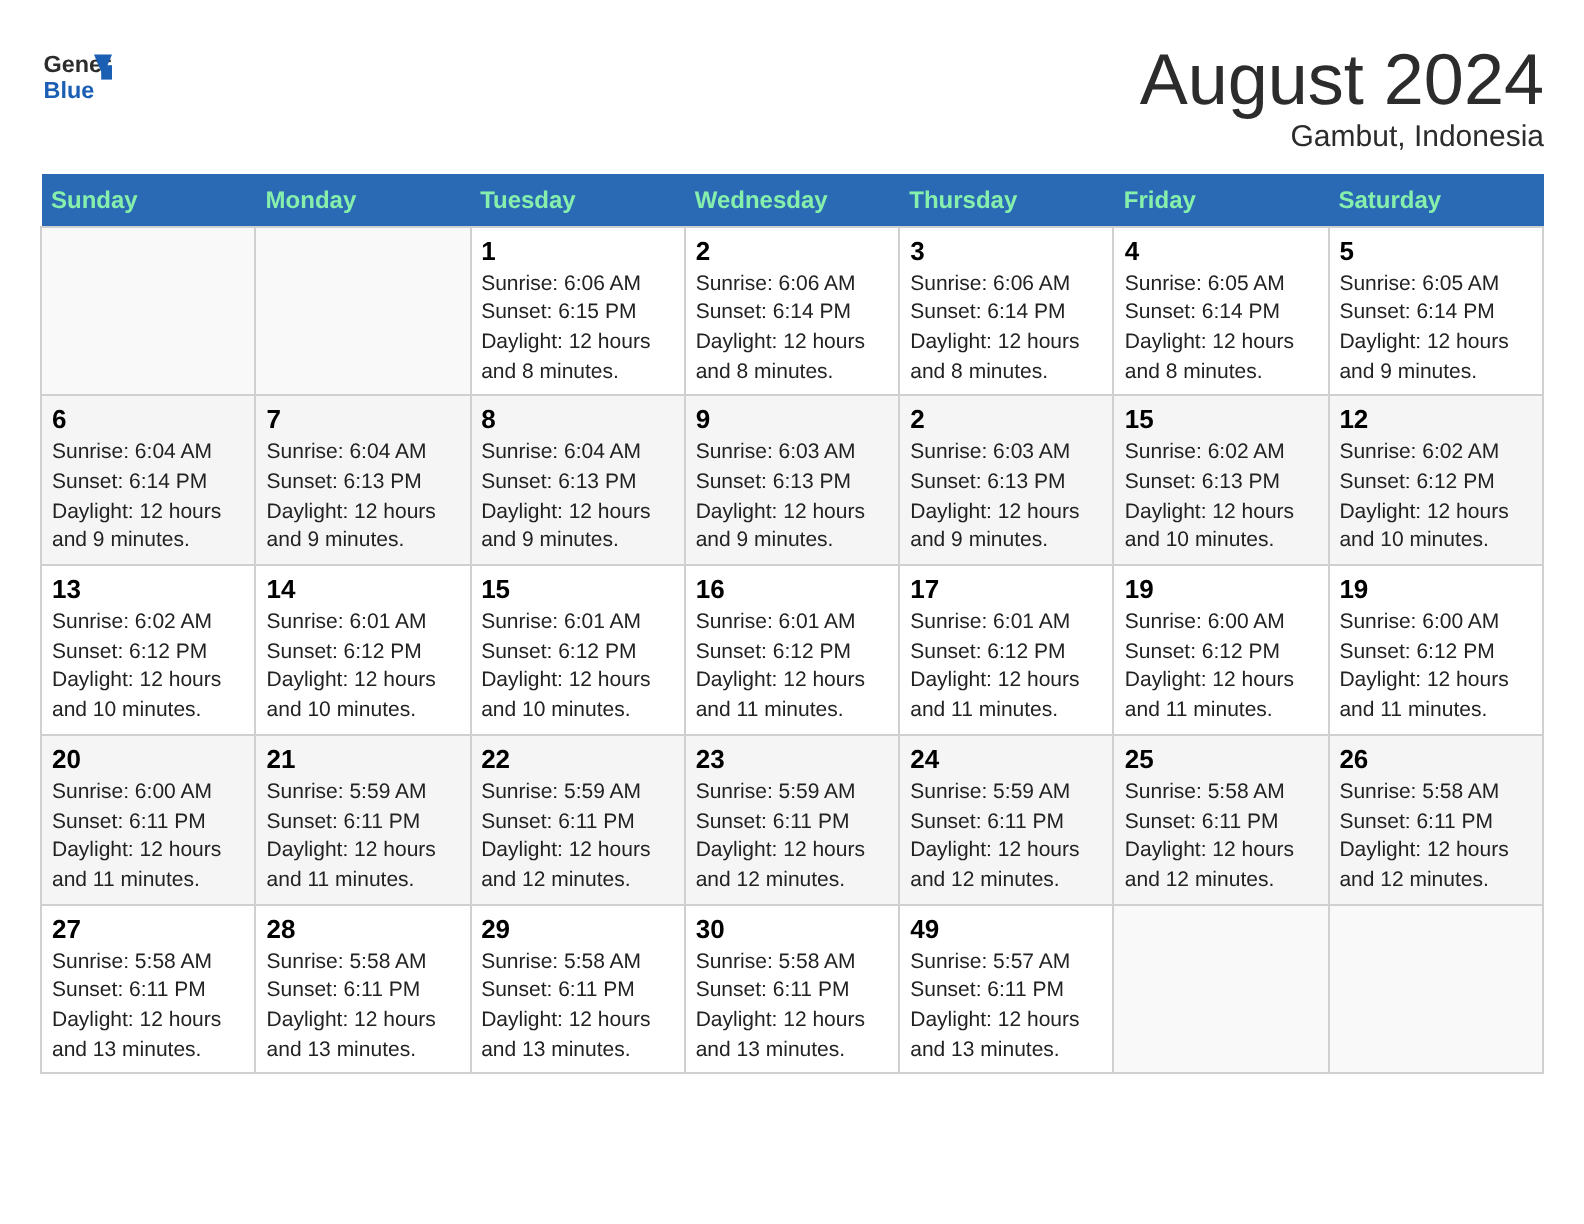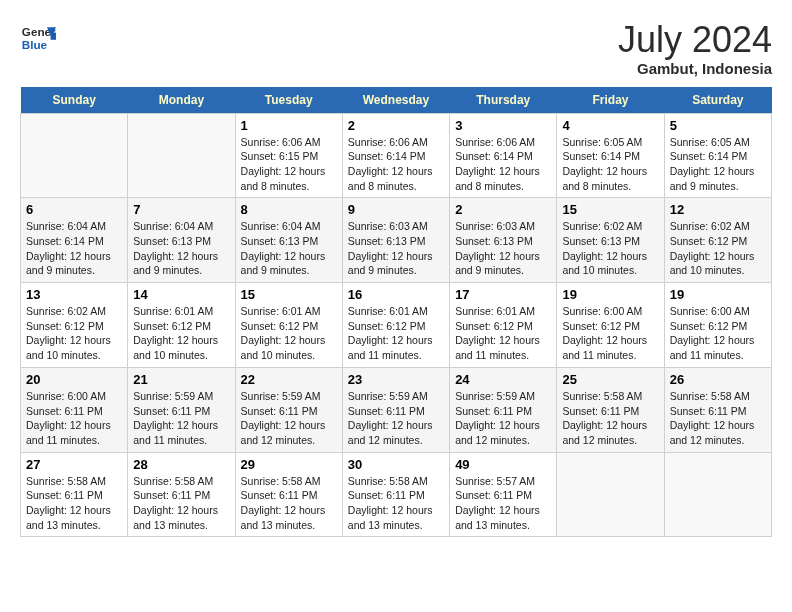--- a/index.html
+++ b/index.html
@@ -30,32 +30,31 @@
     }
     .month-title {
       font-size: 36px;
       font-weight: normal;
       color: #2c2c2c;
       line-height: 1.1;
     }
     .location {
       font-size: 15px;
       color: #2c2c2c;
-      font-weight: bold;
     }
     table {
       width: 100%;
       border-collapse: collapse;
       font-size: 11px;
     }
     thead tr th {
       background-color: #2a6ab5;
-      color: #fef9c3;
+      color: #86efac;
       padding: 6px 5px;
-      text-align: center;
+      text-align: left;
       font-size: 12px;
       font-weight: bold;
     }
     tbody tr td {
       border: 1px solid #d0d0d0;
       vertical-align: top;
       padding: 4px 5px;
       width: 107px;
       height: 80px;
       background: #fff;
@@ -84,21 +83,21 @@
 <div class="header">
   <div class="logo">
     <svg class="logo-icon" viewBox="0 0 40 40">
       <text x="2" y="18" font-size="13" font-weight="bold" fill="#2c2c2c">General</text>
       <text x="2" y="32" font-size="13" font-weight="bold" fill="#1a5fb4">Blue</text>
       <polygon points="30,8 40,8 35,20" fill="#1a5fb4"></polygon>
       <polygon points="34,14 40,14 40,22 34,22" fill="#1a5fb4"></polygon>
     </svg>
   </div>
   <div class="title-block">
-    <div class="month-title">July 2024</div>
+    <div class="month-title">August 2024</div>
     <div class="location">Gambut, Indonesia</div>
   </div>
 </div>
 
 <table>
   <thead>
     <tr>
     <th>Sunday</th>
         <th>Monday</th>
         <th>Tuesday</th>

